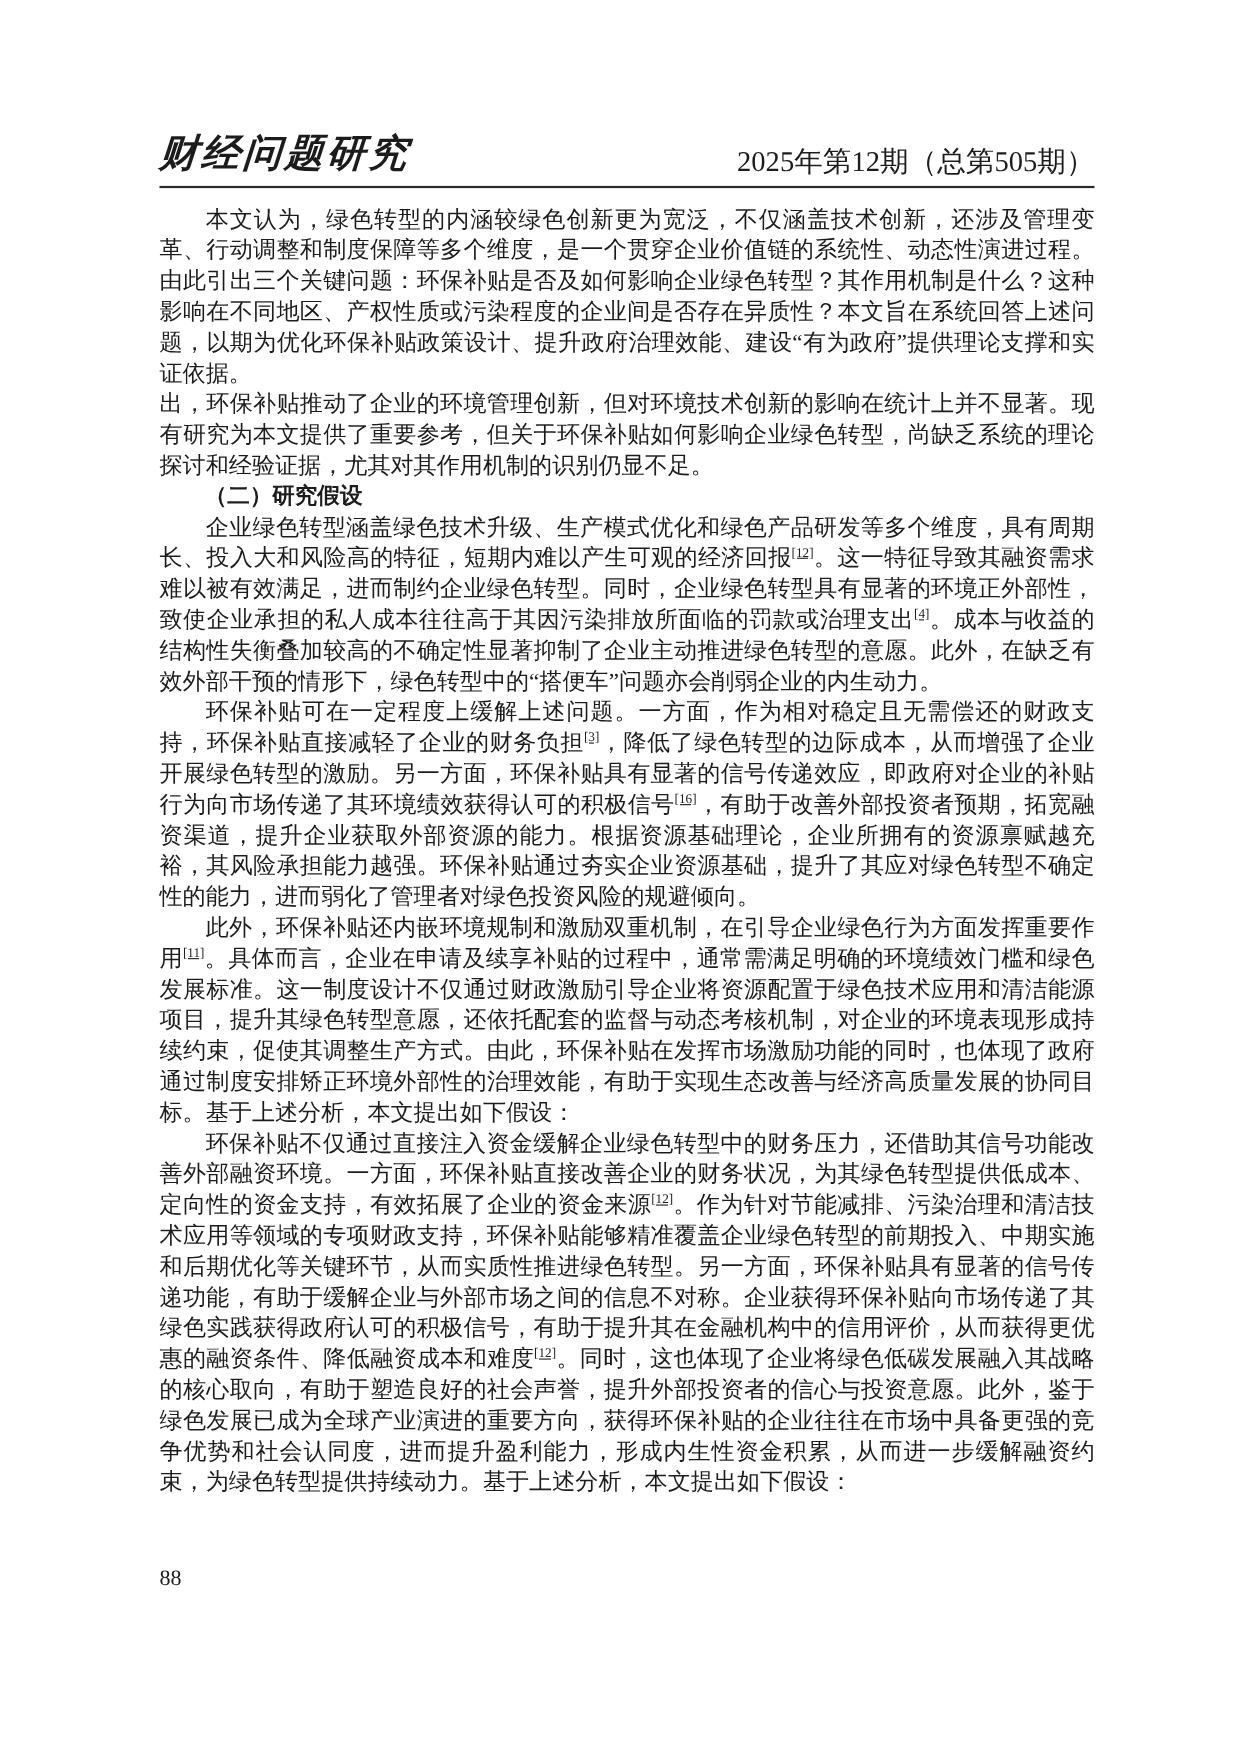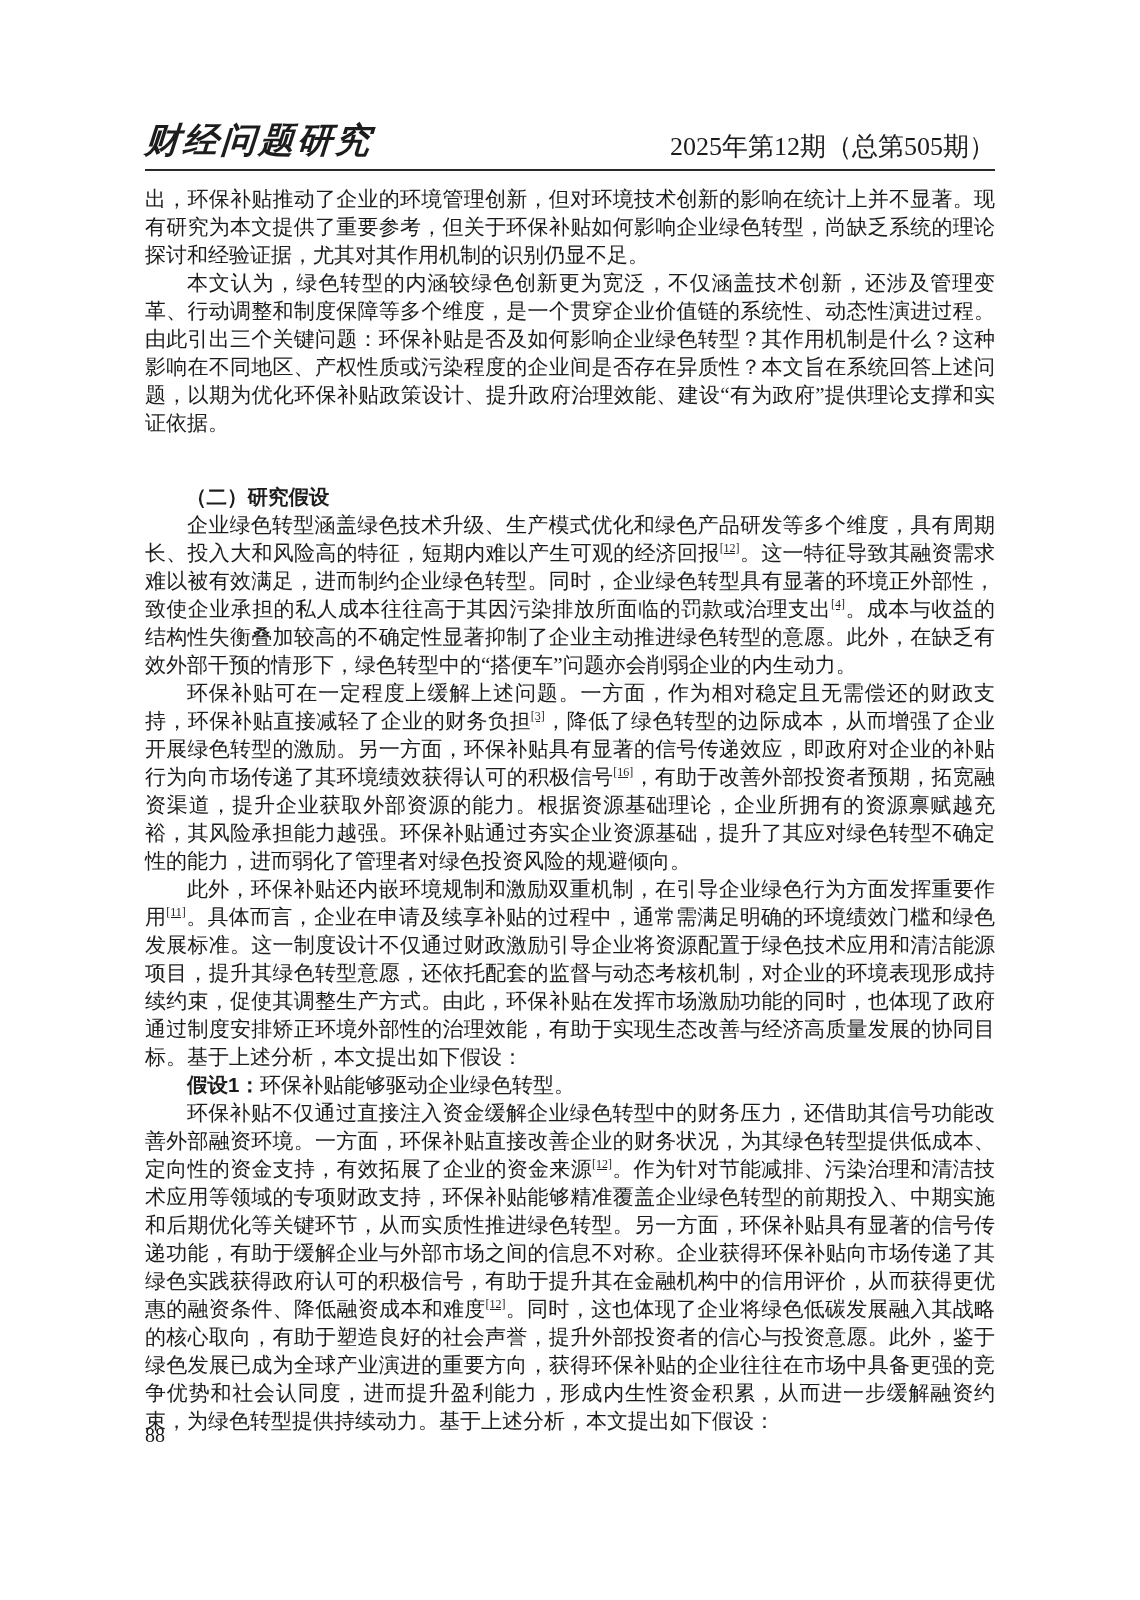--- a/index.html
+++ b/index.html
@@ -57,21 +57,20 @@
     padding: 0;
     text-indent: 2em;
   }
   p.noindent {
     text-indent: 0;
   }
   p.heading {
     font-weight: bold;
     font-family: "Liberation Sans", "DejaVu Sans", sans-serif;
     font-size: 20.5px;
-    margin-top: 46px;
   }
   strong.bold-run {
     font-weight: bold;
     font-family: "Liberation Sans", "DejaVu Sans", sans-serif;
     font-size: 20.5px;
   }
   sup.ref {
     font-size: 12px;
     line-height: 0;
     vertical-align: super;
@@ -91,24 +90,23 @@
 <body>
 
 <div class="page">
   <div class="content">
     <div class="header">
       <div class="logo">财经问题研究</div>
       <div class="issue">2025年第12期（总第505期）</div>
     </div>
     <div class="body-text">
 
-    <p class="para noindent">出，环保补贴推动了企业的环境管理创新，但对环境技术创新的影响在统计上并不显著。现有研究为本文提供了重要参考，但关于环保补贴如何影响企业绿色转型，尚缺乏系统的理论探讨和经验证据，尤其对其作用机制的识别仍显不足。</p>
-        <p class="para">本文认为，绿色转型的内涵较绿色创新更为宽泛，不仅涵盖技术创新，还涉及管理变革、行动调整和制度保障等多个维度，是一个贯穿企业价值链的系统性、动态性演进过程。由此引出三个关键问题：环保补贴是否及如何影响企业绿色转型？其作用机制是什么？这种影响在不同地区、产权性质或污染程度的企业间是否存在异质性？本文旨在系统回答上述问题，以期为优化环保补贴政策设计、提升政府治理效能、建设“有为政府”提供理论支撑和实证依据。</p>
+    <p class="para">本文认为，绿色转型的内涵较绿色创新更为宽泛，不仅涵盖技术创新，还涉及管理变革、行动调整和制度保障等多个维度，是一个贯穿企业价值链的系统性、动态性演进过程。由此引出三个关键问题：环保补贴是否及如何影响企业绿色转型？其作用机制是什么？这种影响在不同地区、产权性质或污染程度的企业间是否存在异质性？本文旨在系统回答上述问题，以期为优化环保补贴政策设计、提升政府治理效能、建设“有为政府”提供理论支撑和实证依据。</p>
+        <p class="para noindent">出，环保补贴推动了企业的环境管理创新，但对环境技术创新的影响在统计上并不显著。现有研究为本文提供了重要参考，但关于环保补贴如何影响企业绿色转型，尚缺乏系统的理论探讨和经验证据，尤其对其作用机制的识别仍显不足。</p>
         <p class="para heading">（二）研究假设</p>
         <p class="para">企业绿色转型涵盖绿色技术升级、生产模式优化和绿色产品研发等多个维度，具有周期长、投入大和风险高的特征，短期内难以产生可观的经济回报<sup class="ref">[12]</sup>。这一特征导致其融资需求难以被有效满足，进而制约企业绿色转型。同时，企业绿色转型具有显著的环境正外部性，致使企业承担的私人成本往往高于其因污染排放所面临的罚款或治理支出<sup class="ref">[4]</sup>。成本与收益的结构性失衡叠加较高的不确定性显著抑制了企业主动推进绿色转型的意愿。此外，在缺乏有效外部干预的情形下，绿色转型中的“搭便车”问题亦会削弱企业的内生动力。</p>
         <p class="para">环保补贴可在一定程度上缓解上述问题。一方面，作为相对稳定且无需偿还的财政支持，环保补贴直接减轻了企业的财务负担<sup class="ref">[3]</sup>，降低了绿色转型的边际成本，从而增强了企业开展绿色转型的激励。另一方面，环保补贴具有显著的信号传递效应，即政府对企业的补贴行为向市场传递了其环境绩效获得认可的积极信号<sup class="ref">[16]</sup>，有助于改善外部投资者预期，拓宽融资渠道，提升企业获取外部资源的能力。根据资源基础理论，企业所拥有的资源禀赋越充裕，其风险承担能力越强。环保补贴通过夯实企业资源基础，提升了其应对绿色转型不确定性的能力，进而弱化了管理者对绿色投资风险的规避倾向。</p>
         <p class="para">此外，环保补贴还内嵌环境规制和激励双重机制，在引导企业绿色行为方面发挥重要作用<sup class="ref">[11]</sup>。具体而言，企业在申请及续享补贴的过程中，通常需满足明确的环境绩效门槛和绿色发展标准。这一制度设计不仅通过财政激励引导企业将资源配置于绿色技术应用和清洁能源项目，提升其绿色转型意愿，还依托配套的监督与动态考核机制，对企业的环境表现形成持续约束，促使其调整生产方式。由此，环保补贴在发挥市场激励功能的同时，也体现了政府通过制度安排矫正环境外部性的治理效能，有助于实现生态改善与经济高质量发展的协同目标。基于上述分析，本文提出如下假设：</p>
-        <p class="para"><strong class="bold-run">假设1：</strong>环保补贴能够驱动企业绿色转型。</p>
         <p class="para">环保补贴不仅通过直接注入资金缓解企业绿色转型中的财务压力，还借助其信号功能改善外部融资环境。一方面，环保补贴直接改善企业的财务状况，为其绿色转型提供低成本、定向性的资金支持，有效拓展了企业的资金来源<sup class="ref">[12]</sup>。作为针对节能减排、污染治理和清洁技术应用等领域的专项财政支持，环保补贴能够精准覆盖企业绿色转型的前期投入、中期实施和后期优化等关键环节，从而实质性推进绿色转型。另一方面，环保补贴具有显著的信号传递功能，有助于缓解企业与外部市场之间的信息不对称。企业获得环保补贴向市场传递了其绿色实践获得政府认可的积极信号，有助于提升其在金融机构中的信用评价，从而获得更优惠的融资条件、降低融资成本和难度<sup class="ref">[12]</sup>。同时，这也体现了企业将绿色低碳发展融入其战略的核心取向，有助于塑造良好的社会声誉，提升外部投资者的信心与投资意愿。此外，鉴于绿色发展已成为全球产业演进的重要方向，获得环保补贴的企业往往在市场中具备更强的竞争优势和社会认同度，进而提升盈利能力，形成内生性资金积累，从而进一步缓解融资约束，为绿色转型提供持续动力。基于上述分析，本文提出如下假设：</p>
       </div>
   </div>
   <div class="page-number">88</div>
 </div>
 
 </body></html>

